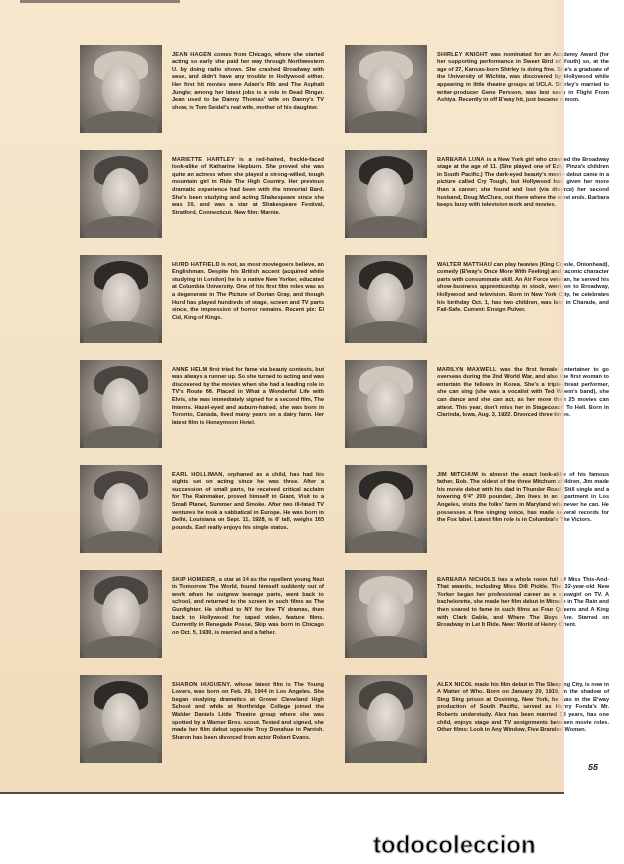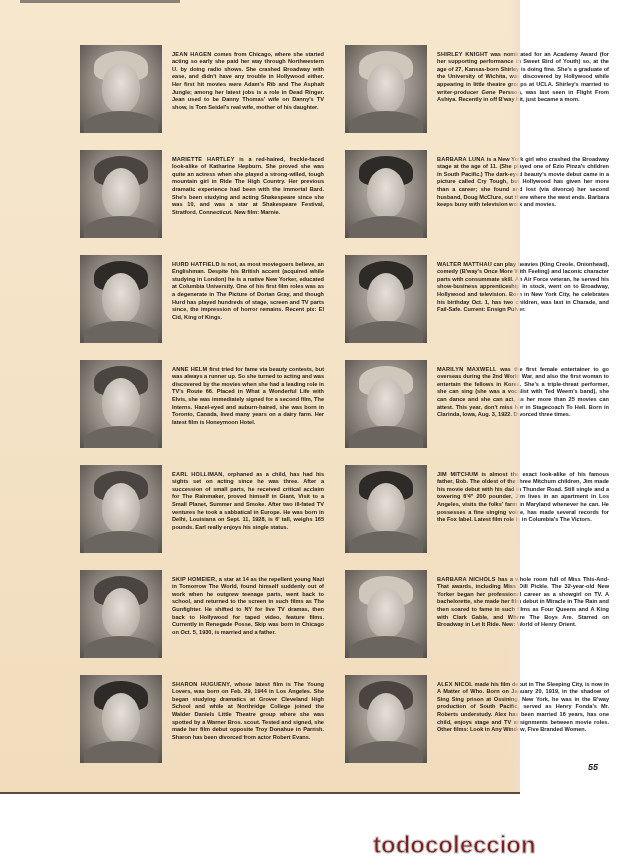--- a/index.html
+++ b/index.html
@@ -4,21 +4,21 @@
 <style>
   html, body { margin: 0; padding: 0; }
   body {
     width: 624px; height: 864px; overflow: hidden;
     background: #ffffff;
     font-family: "Liberation Sans", sans-serif;
     position: relative;
   }
   .page {
     position: absolute; left: 0; top: 0;
-    width: 520px; height: 792px;
+    width: 564px; height: 792px;
     background: linear-gradient(180deg, #f6e7cd 0%, #f3e1c4 60%, #f1dcbc 100%);
     border-bottom: 2px solid #5a4a3e;
   }
   .page::after {
     content: ""; position: absolute; right: 0; top: 0; width: 10px; height: 100%;
     background: linear-gradient(90deg, rgba(246,231,205,0) 0%, #f4dccb 100%);
   }
   .top-strip {
     position: absolute; left: 20px; top: 0; width: 160px; height: 3px; background: #8a8078;
   }
@@ -49,21 +49,21 @@
     font-size: 5.6px; line-height: 7.6px; color: #1d1a18; font-weight: bold;
     text-align: justify;
   }
   .bio .name { font-weight: 900; letter-spacing: 0.2px; }
   .page-number {
     position: absolute; left: 588px; top: 762px;
     font-size: 9px; font-style: italic; font-weight: bold; color: #2a2522;
   }
   .watermark {
     position: absolute; left: 373px; top: 831px;
-    font-size: 24px; font-weight: bold; color: #7f1d1d;
+    font-size: 24px; font-weight: bold; color: #000000;
     -webkit-text-stroke: 1px #c9c9c9; letter-spacing: 0px;
     text-shadow: 0 0 1px #d8d8d8;
   }
 </style>
 </head>
 <body>
 
 <div class="page">
   <div class="top-strip"></div>
 

